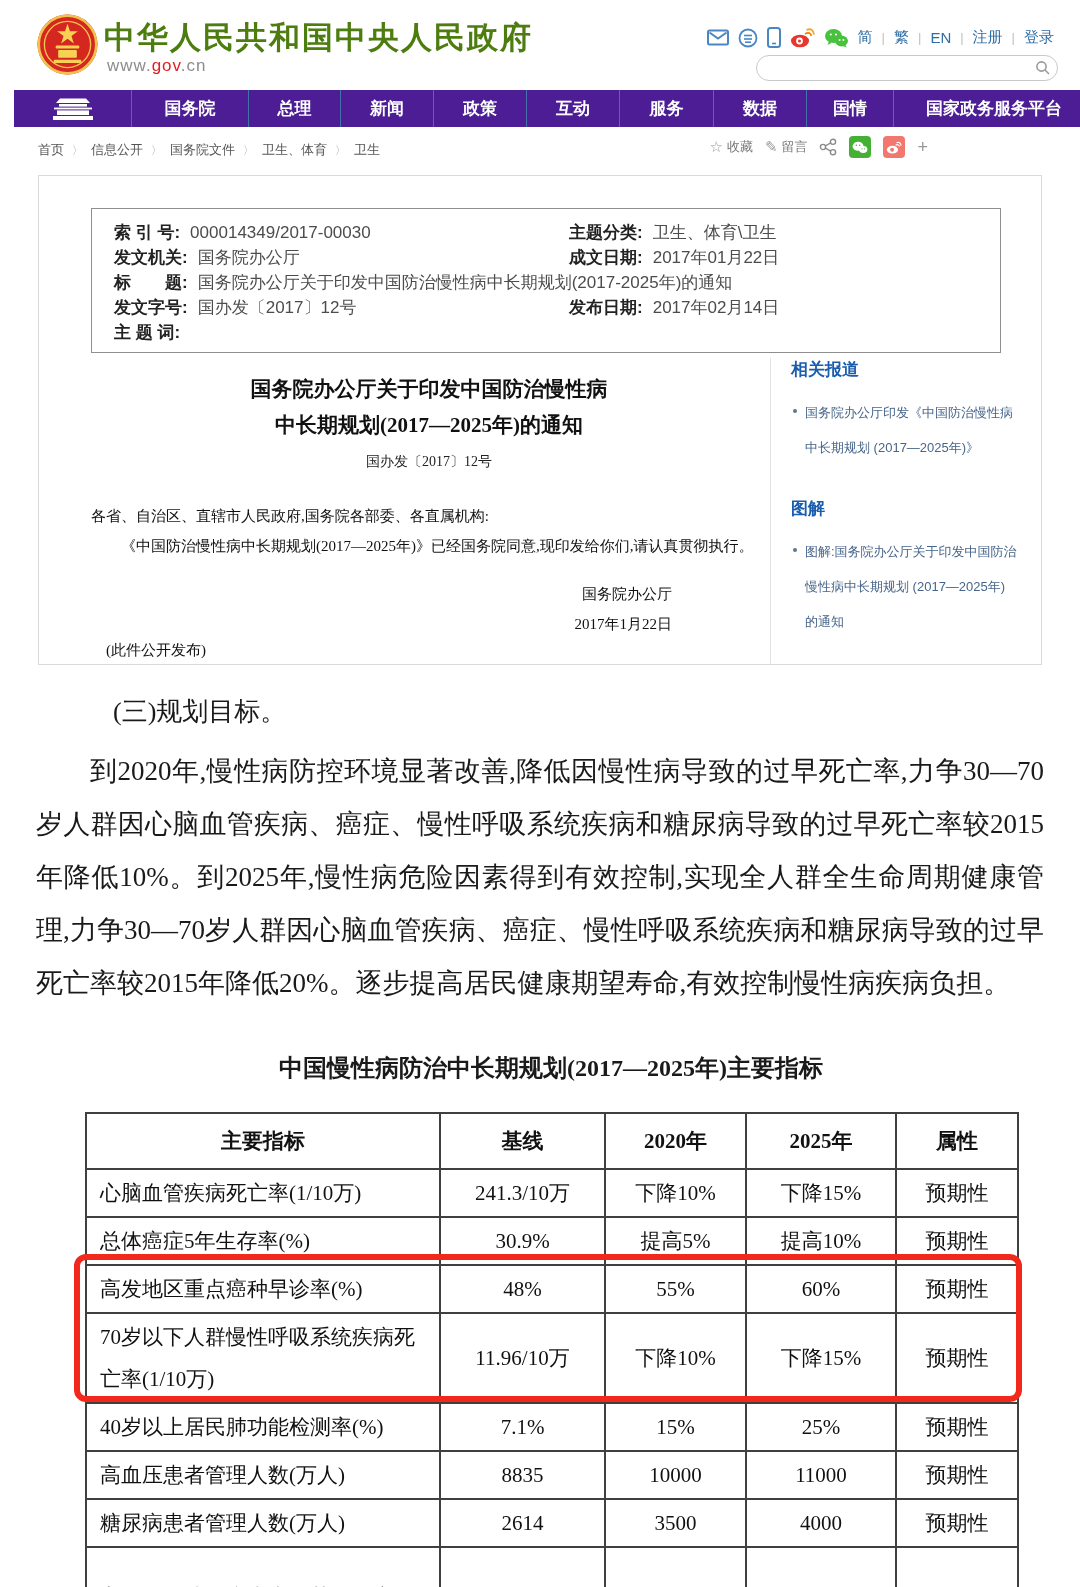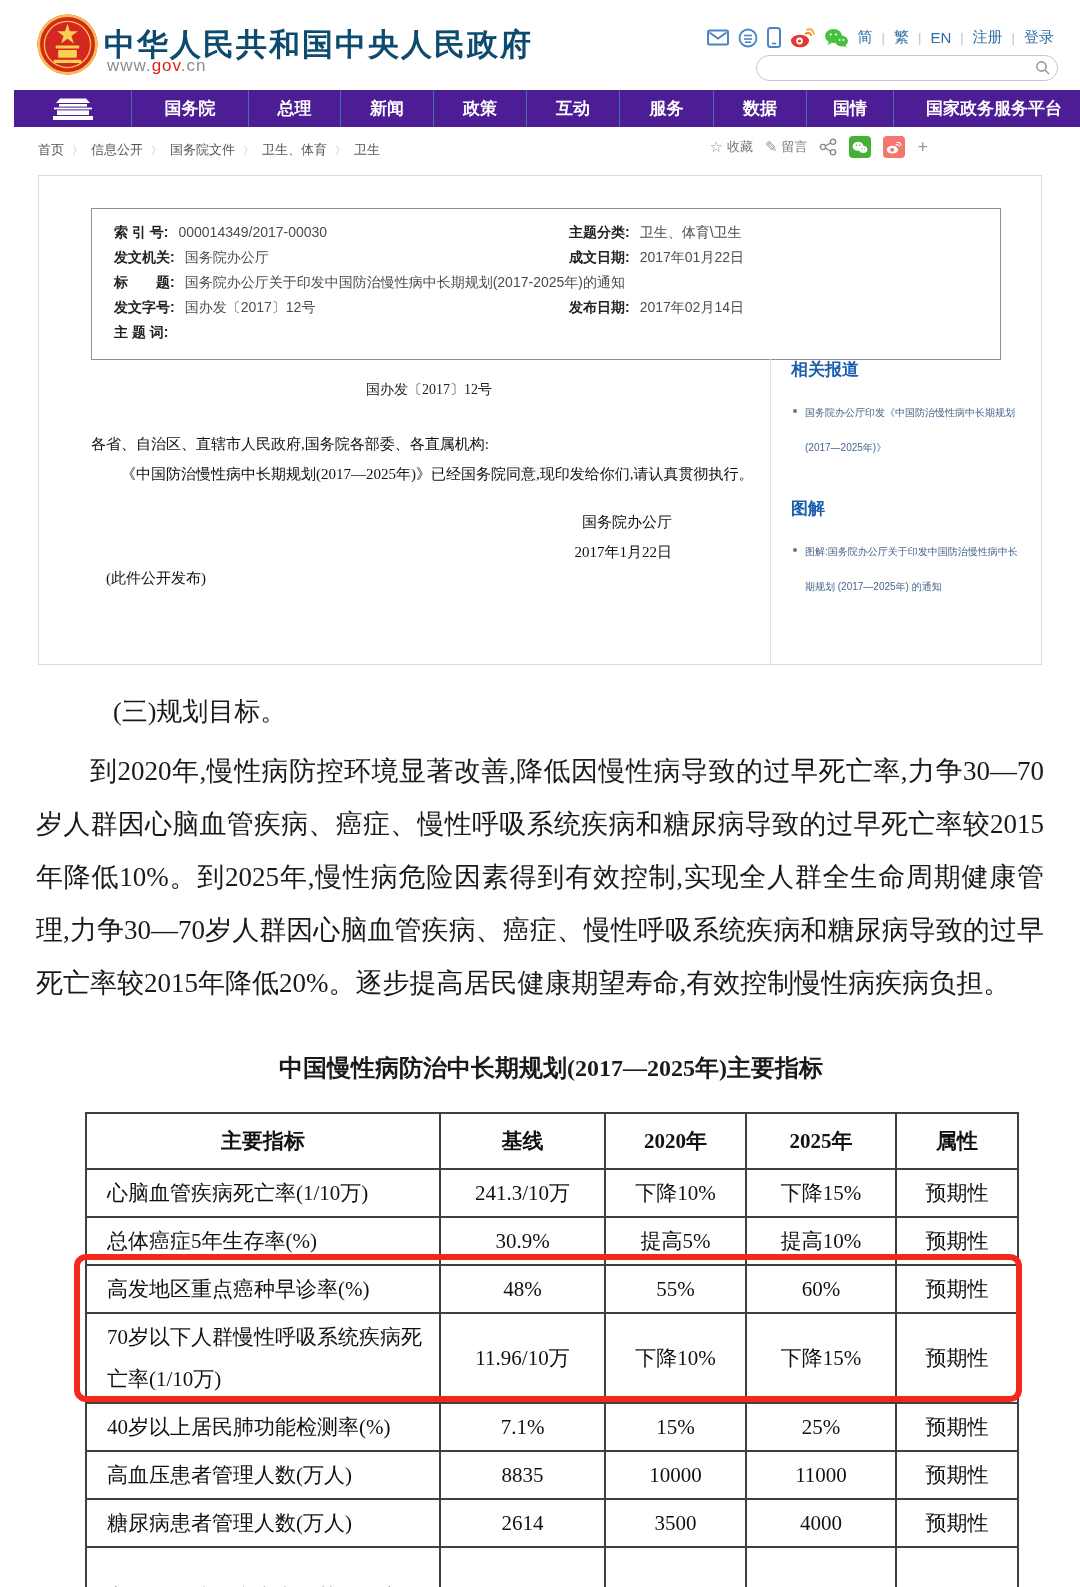--- a/index.html
+++ b/index.html
@@ -5,21 +5,21 @@
   * { box-sizing: border-box; margin: 0; padding: 0; }
   html,body { background:#fff; }
   .page {
     position: relative; width: 1080px; height: 1587px; margin: 0 auto;
     background: #fff; overflow: hidden;
     font-family: "Liberation Sans", sans-serif; color:#333;
   }
   
   .site-header { position:absolute; left:0; top:0; width:1080px; height:90px; background:#fff; }
   .emblem { position:absolute; left:36px; top:13px; width:63px; height:63px; }
-  .site-title { position:absolute; left:104px; top:17px; font-size:31px; font-weight:bold; color:#0c4a6e; letter-spacing:2px;margin-top:7px; }
+  .site-title { position:absolute; left:104px; top:17px; font-size:31px; font-weight:bold; color:#4d7c0f; letter-spacing:2px; }
   .site-url { position:absolute; left:107px; top:56px; font-size:17px; color:#8d8d8d; letter-spacing:1px; }
   .site-url .red { color:#df1f23; font-weight:normal; }
   .top-links { position:absolute; top:27px; right:26px; display:flex; align-items:center; gap:9px; }
   .top-links .ico { display:inline-flex; align-items:center; }
   .lang-link { color:#2e6da5; font-size:15px; text-decoration:none; cursor:pointer; }
   .lang-sep { color:#c0c0c0; font-size:13px; }
   .search-bar { position:absolute; top:55px; right:22px; width:302px; height:26px; border:1px solid #c9c9c9; border-radius:14px; background:#fff; display:flex; align-items:center; }
   .search-input { flex:1; border:none; outline:none; background:transparent; height:22px; padding:0 12px; font-size:13px; }
   .search-btn { width:28px; height:24px; display:flex; align-items:center; justify-content:center; cursor:pointer; }
   
@@ -34,50 +34,50 @@
   .crumb-sep { color:#aaa; font-size:11px; }
   .crumb-actions { position:absolute; right:20px; top:9px; display:flex; align-items:center; gap:12px; font-size:13px; color:#777; }
   .act { display:inline-flex; align-items:center; gap:4px; cursor:pointer; }
   .glyph { color:#999; font-size:15px; }
   .badge { width:22px; height:22px; border-radius:4px; display:inline-flex; align-items:center; justify-content:center; cursor:pointer; }
   .badge.wechat { background:#45b035; }
   .badge.weibo { background:#f2776e; }
   .plus { color:#999; font-size:18px; cursor:pointer; }
   
   .doc-box { position:absolute; left:38px; top:175px; width:1004px; height:490px; border:1px solid #dadada; background:#fff; overflow:hidden; }
-  .meta { position:absolute; left:52px; top:32px; width:910px; border:1px solid #8f8f8f; padding:11px 22px 14px; font-size:14px; }
+  .meta { position:absolute; left:52px; top:32px; width:910px; border:1px solid #8f8f8f; padding:11px 22px 7px; font-size:17px; }
   .meta-row { display:flex; line-height:25px; }
   .pair { display:flex; }
   .pair-left { width:455px; }
   .pair-right { flex:1; }
   .meta-label { font-weight:bold; color:#222; white-space:pre; }
   .meta-value { color:#4c4c4c; margin-left:10px; white-space:nowrap; }
   .doc-main { position:absolute; left:52px; top:195px; width:676px; font-family:"Liberation Serif", serif; color:#111; }
   .doc-title { text-align:center; font-size:21px; font-weight:bold; line-height:36px; }
   .doc-subtitle { text-align:center; font-size:14px; color:#222; margin-top:10px; }
   .doc-body { margin-top:30px; font-size:15px; line-height:30px; }
   .doc-body .indent { text-indent:2em; }
   .sig { text-align:right; padding-right:95px; font-size:15px; line-height:30px; }
   .note { font-size:15px; margin-top:2px; text-indent:1em; }
   .side-divider { position:absolute; left:731px; top:182px; bottom:0; width:1px; background:#e2e2e2; }
   .sidebar { position:absolute; left:752px; top:182px; width:228px; font-family:"Liberation Sans", sans-serif; }
   .side-head { color:#1a5dad; font-size:17px; font-weight:bold; margin-bottom:14px; cursor:pointer; }
   .side-item { display:flex; margin-bottom:22px; cursor:pointer; }
   .side-dot { width:4px; height:4px; background:#5a7894; border-radius:50%; margin:14px 8px 0 2px; flex:none; }
-  .side-link { color:#47658a; font-size:10px; line-height:35px; }
+  .side-link { color:#47658a; font-size:13px; line-height:35px; }
   .side-gap { height:10px; }
   
   .zoom-section { position:absolute; left:0; top:668px; width:1080px; font-family:"Liberation Serif", serif; color:#1a1a1a; }
   .goal-heading { margin:26px 0 0 113px; font-size:26px; }
   .goal-para { margin:16px 36px 0 36px; font-size:27px; line-height:53px; text-align:justify; text-indent:2em; }
   .table-title { width:932px; margin:42px 0 0 85px; text-align:center; font-size:24px; font-weight:bold; }
   .ind-table { width:932px; margin:28px 0 0 85px; border-collapse:collapse; table-layout:fixed; font-size:21px; color:#111; }
   .ind-table th, .ind-table td { border:2px solid #404040; text-align:center; padding:2px 6px; font-weight:normal; }
   .ind-table th { font-weight:bold; height:56px; }
-  .ind-table td.lbl { text-align:left; padding-left:20px; line-height:42px; }
+  .ind-table td.lbl { text-align:left; padding-left:13px; line-height:42px; }
   .r { height:46px; }
   .r-tall { height:72px; }
   .r-tall2 { height:100px; }
   .red-box { position:absolute; left:74px; top:1254px; width:948px; height:148px; border:6px solid #f2281c; border-radius:12px; pointer-events:none; }
 </style>
 </head>
 <body>
 
 <div class="page">
 
@@ -272,20 +272,24 @@
           </span>
       </div>
       <div class="meta-row">
         <span class="pair">
             <span class="meta-label">主 题 词:</span>
           </span>
       </div>
     </div>
 
     <div class="doc-main">
+      <div class="doc-title">
+        <div>国务院办公厅关于印发中国防治慢性病</div>
+        <div>中长期规划(2017—2025年)的通知</div>
+      </div>
       <div class="doc-subtitle">国办发〔2017〕12号</div>
       <div class="doc-body">
         <p>各省、自治区、直辖市人民政府,国务院各部委、各直属机构:</p>
         <p class="indent">《中国防治慢性病中长期规划(2017—2025年)》已经国务院同意,现印发给你们,请认真贯彻执行。</p>
       </div>
       <div class="sig" style="margin-top:18px">国务院办公厅</div>
       <div class="sig">2017年1月22日</div>
       <div class="note">(此件公开发布)</div>
     </div>
 

